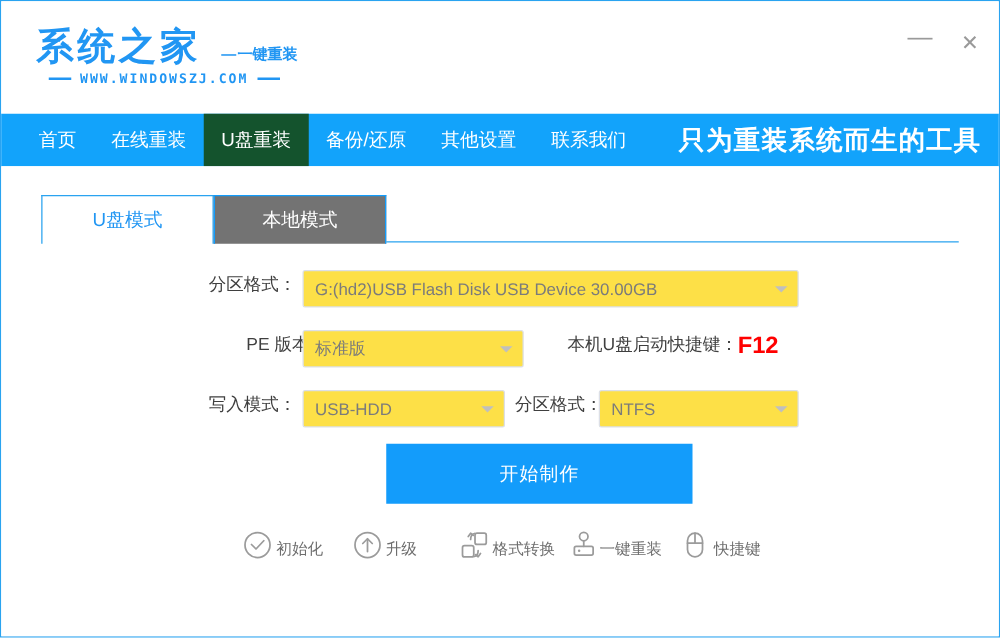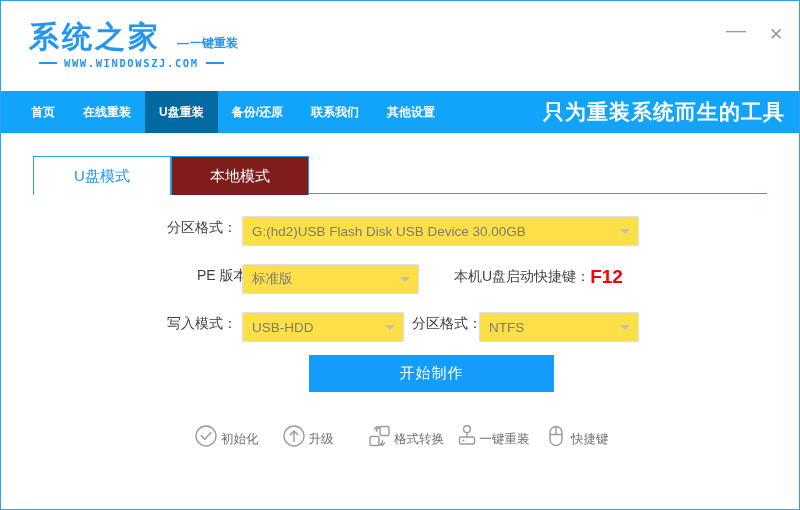--- a/index.html
+++ b/index.html
@@ -121,27 +121,26 @@
   .nav-items {
     display: flex;
     align-items: stretch;
     padding-left: 16px;
   }
   .nav-item {
     display: flex;
     align-items: center;
     padding: 0 14px;
     color: #ffffff;
-    font-size: 12px;
-    cursor: pointer;
-    white-space: nowrap;
-    font-weight: bold;
+    font-size: 15px;
+    cursor: pointer;
+    white-space: nowrap;
   }
   .nav-item.active {
-    background: #0369a1;
+    background: #14532d;
   }
   .nav-slogan {
     position: absolute;
     right: 14px;
     top: 0;
     height: 42px;
     display: flex;
     align-items: center;
     color: #ffffff;
     font-size: 21px;
@@ -180,21 +179,21 @@
     cursor: pointer;
     white-space: nowrap;
   }
   .tab.inactive-white {
     background: #ffffff;
     color: #2196f3;
     border: 1px solid #2aa3f0;
     border-bottom: none;
   }
   .tab.active-blue {
-    background: #7f1d1d;
+    background: #737373;
     color: #ffffff;
     border: 1px solid #139cfb;
     border-bottom: none;
   }
   .tab-underline {
     position: absolute;
     left: 308px;
     top: 60px;
     width: 458px;
     height: 1px;
@@ -272,21 +271,21 @@
   .row3-select { position: absolute; left: 241px; top: 8px; width: 162px; }
   .row3-label2 { position: absolute; left: 411px; top: 11px; }
   .row3-select2 { position: absolute; left: 478px; top: 8px; width: 160px; }
 
   
   .primary-btn {
     position: absolute;
     left: 308px;
     top: 222px;
     width: 245px;
-    height: 37px;
+    height: 48px;
     background: #139cfb;
     color: #ffffff;
     font-size: 15px;
     display: flex;
     align-items: center;
     justify-content: center;
     cursor: pointer;
     border: none;
     letter-spacing: 1px;
   }
@@ -343,22 +342,22 @@
       <div class="win-btn">✕</div>
     </div>
   </div>
 
   <div class="navbar">
     <div class="nav-items">
       <div class="nav-item">首页</div>
       <div class="nav-item">在线重装</div>
       <div class="nav-item active">U盘重装</div>
       <div class="nav-item">备份/还原</div>
+      <div class="nav-item">其他设置</div>
       <div class="nav-item">联系我们</div>
-      <div class="nav-item">其他设置</div>
     </div>
     <div class="nav-slogan">只为重装系统而生的工具</div>
   </div>
 
   <div class="content">
 
     <div class="tabs">
       <div class="tab inactive-white">U盘模式</div>
       <div class="tab active-blue">本地模式</div>
     </div>

